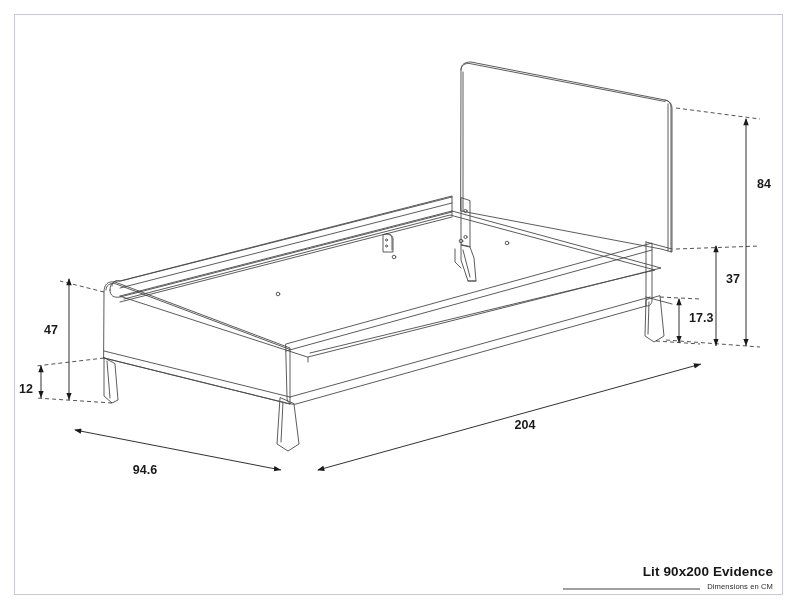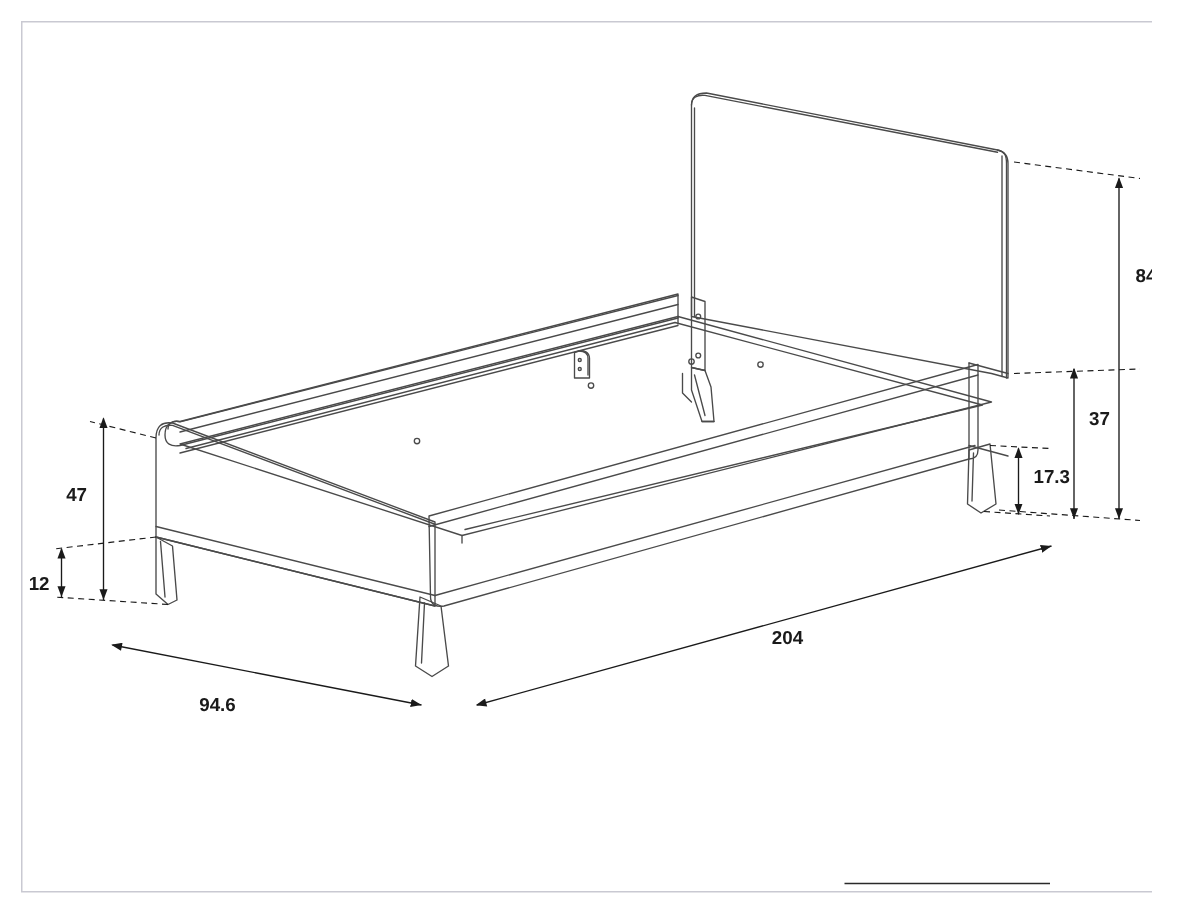--- a/index.html
+++ b/index.html
@@ -9,20 +9,21 @@
   }
   body {
     font-family: "Liberation Sans", sans-serif;
   }
   #sheet {
     position: relative;
     width: 768px;
     height: 609px;
     background: #ffffff;
     overflow: hidden;
+    padding-left: 32px;
   }
   #sheet-border {
     position: absolute;
     left: 14px;
     top: 14px;
     width: 769px;
     height: 581px;
     border: 1px solid #c9c9d2;
     box-sizing: border-box;
     pointer-events: none;
@@ -251,14 +252,18 @@
       <text class="dim-text" x="689" y="322" text-anchor="start">17.3</text>
       <text class="dim-text" x="58" y="334" text-anchor="end">47</text>
       <text class="dim-text" x="33" y="393" text-anchor="end">12</text>
       <text class="dim-text" x="145" y="474" text-anchor="middle">94.6</text>
       <text class="dim-text" x="525" y="429" text-anchor="middle">204</text>
     </g>
 
     <line x1="563" y1="589" x2="700" y2="589" stroke="#2a2a2a" stroke-width="0.9"></line>
   </svg>
 
+  <div class="title-block">
+    <span class="title-main">Lit 90x200 Evidence</span>
+    <span class="title-sub">Dimensions en CM</span>
+  </div>
 
 </div>
 
 </body></html>

